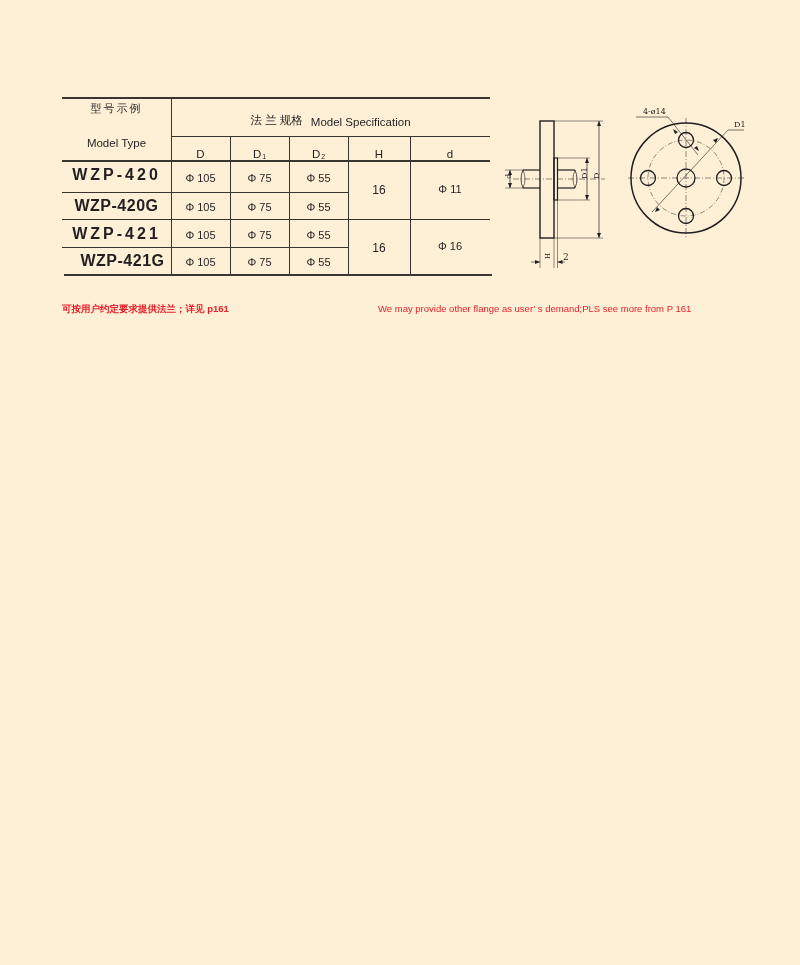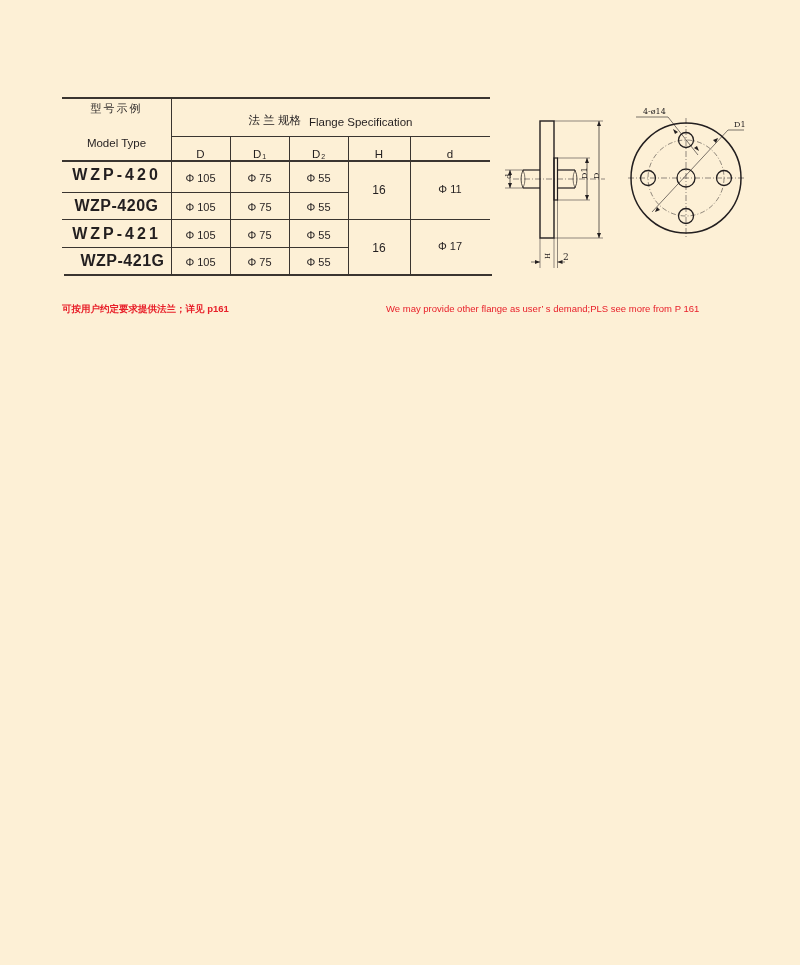--- a/index.html
+++ b/index.html
@@ -48,21 +48,21 @@
   <div class="vline" style="left:230px; top:136px; height:139px;"></div>
   <div class="vline" style="left:289px; top:136px; height:139px;"></div>
   <div class="vline" style="left:348px; top:136px; height:139px;"></div>
   <div class="vline" style="left:410px; top:136px; height:139px;"></div>
 
   <div class="cell zh" style="left:62px; top:99px; width:109px; height:18px; font-size:11px;">型号示例</div>
   <div class="cell hdr" style="left:62px; top:133px; width:109px; height:16px;">Model Type</div>
 
   <div class="cell hdr" style="left:171px; top:108px; width:319px; height:20px;">
     <span>法 兰 规格</span>
-    <span style="margin-left:8px;">Flange Specification</span>
+    <span style="margin-left:8px;">Model Specification</span>
   </div>
 
   <div class="cell hdr" style="left:171px; top:137px; width:59px; height:23px;">
     <span>D</span>
   </div>
   <div class="cell hdr" style="left:230px; top:137px; width:59px; height:23px;">
     <span>D</span>
       <span class="sub">1</span>
   </div>
   <div class="cell hdr" style="left:289px; top:137px; width:59px; height:23px;">
@@ -93,21 +93,21 @@
   <div class="cell" style="left:171px; top:221px; width:59px; height:27px;">Φ 105</div>
   <div class="cell" style="left:230px; top:221px; width:59px; height:27px;">Φ 75</div>
   <div class="cell" style="left:289px; top:221px; width:59px; height:27px;">Φ 55</div>
 
   <div class="cell model" style="left:68px; top:248px; width:109px; height:26px;">WZP-421G</div>
   <div class="cell" style="left:171px; top:249px; width:59px; height:26px;">Φ 105</div>
   <div class="cell" style="left:230px; top:249px; width:59px; height:26px;">Φ 75</div>
   <div class="cell" style="left:289px; top:249px; width:59px; height:26px;">Φ 55</div>
 
   <div class="cell" style="left:348px; top:220px; width:62px; height:55px; font-size:12px;">16</div>
-  <div class="cell" style="left:410px; top:220px; width:80px; height:52px;">Φ 17</div>
+  <div class="cell" style="left:410px; top:220px; width:80px; height:52px;">Φ 16</div>
 </div>
 
 <div class="abs" style="left:495px; top:100px; width:120px; height:170px;">
   <svg width="120" height="170" viewBox="0 0 120 170" xmlns="http://www.w3.org/2000/svg">
     <g stroke="#231f20" fill="none">
 
       <rect x="45" y="21" width="14" height="117" stroke-width="1.4"></rect>
 
       <rect x="59" y="58" width="3.5" height="42" stroke-width="1.2"></rect>
 
@@ -192,13 +192,13 @@
       <polygon points="96,43 98,38 93,40"></polygon>
     </g>
     <g font-family="DejaVu Serif, serif" font-size="8" fill="#231f20">
       <text x="23" y="14">4-ø14</text>
       <text x="114" y="27">D1</text>
     </g>
   </svg>
 </div>
 
 <div class="note" style="left:62px; top:303px;font-weight:bold;">可按用户约定要求提供法兰；详见 p161</div>
-<div class="note" style="left:378px; top:303px;margin-left:8px;">We may provide other flange as user’ s demand;PLS see more from P 161</div>
+<div class="note" style="left:378px; top:303px;">We may provide other flange as user’ s demand;PLS see more from P 161</div>
 
 </body></html>

